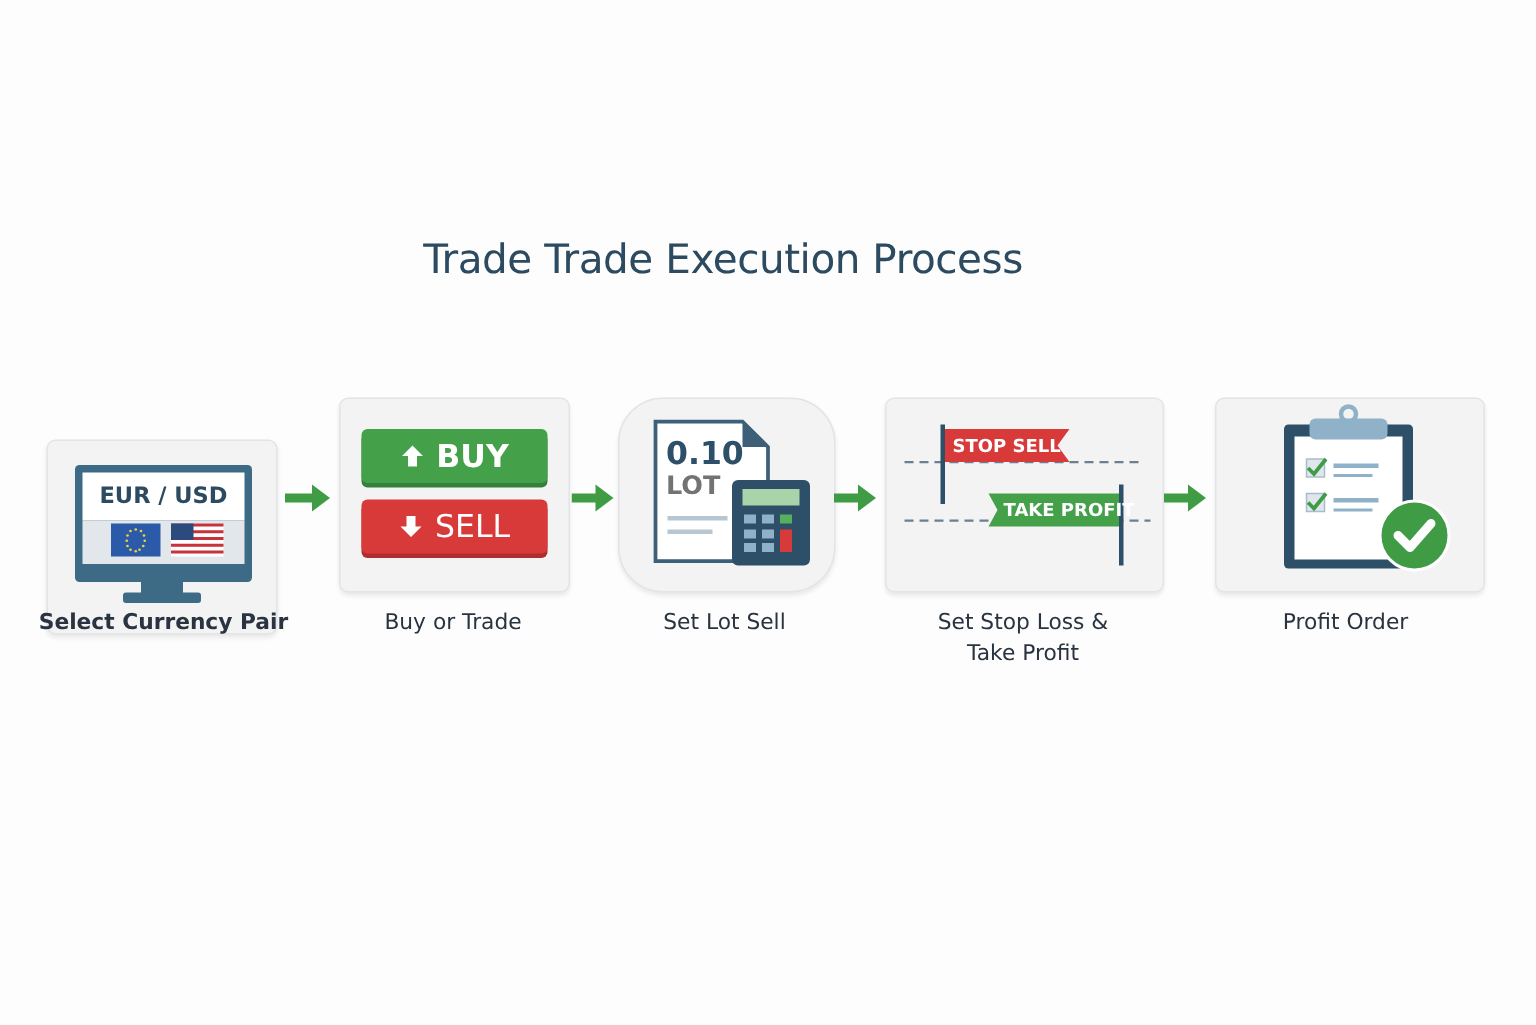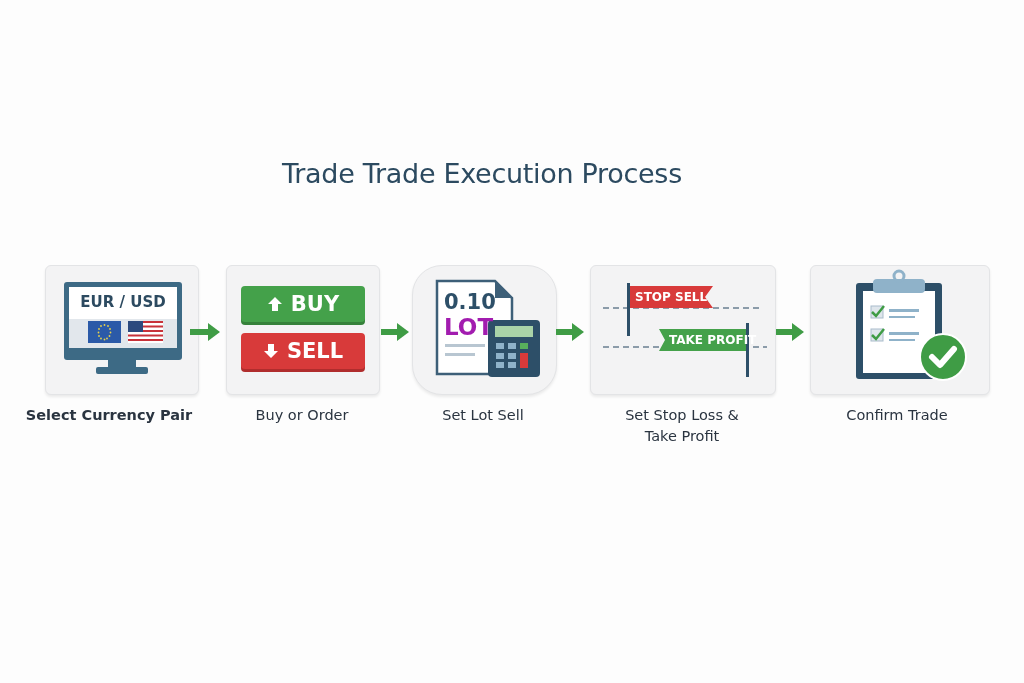--- a/index.html
+++ b/index.html
@@ -21,21 +21,21 @@
       line-height:21px;
     }
     .arrow { position:absolute; top:322px; width:34px; height:20px; }
     svg { display:block; }
   </style>
 </head>
 <body>
 
 <div class="title">Trade Trade Execution Process</div>
 
-<div class="card" style="left:45px; width:152px;">
+<div class="card" style="left:31px; width:152px;margin-top:28px;">
   <svg width="152" height="128" viewBox="0 0 152 128" style="position:absolute;left:0;top:0;">
     <rect x="18" y="16" width="118" height="78" rx="3" fill="#3d6a85"></rect>
     <rect x="23" y="21" width="108" height="32" fill="#ffffff"></rect>
     <rect x="23" y="53" width="108" height="29" fill="#e2e7ec"></rect>
     <rect x="62" y="94" width="28" height="9" fill="#3d6a85"></rect>
     <rect x="50" y="101" width="52" height="7" rx="2" fill="#3d6a85"></rect>
 
     <rect x="42" y="55" width="33" height="22" fill="#2b5aa8"></rect>
     <g fill="#e8d24a">
       <circle cx="58.5" cy="59" r="0.9"></circle>
@@ -76,50 +76,50 @@
   <div style="position:absolute;left:14px;top:20px;width:124px;height:36px;background:#44a14a;border-radius:4px;box-shadow:0 3px 0 #35813a;display:flex;align-items:center;justify-content:center;">
     <svg width="16" height="16" viewBox="0 0 16 16" style="margin-right:8px;">
         <polygon points="8,1 15,8 11,8 11,15 5,15 5,8 1,8" fill="#ffffff"></polygon>
       </svg>
     <span style="color:#fff;font-weight:bold;font-size:21px;">BUY</span>
   </div>
   <div style="position:absolute;left:14px;top:67px;width:124px;height:36px;background:#d83a3a;border-radius:4px;box-shadow:0 3px 0 #b02d2d;display:flex;align-items:center;justify-content:center;">
     <svg width="16" height="16" viewBox="0 0 16 16" style="margin-right:8px;">
         <polygon points="8,15 15,8 11,8 11,1 5,1 5,8 1,8" fill="#ffffff"></polygon>
       </svg>
-    <span style="color:#fff;font-weight:bold;font-size:21px;">SELL</span>
+    <span style="color:#fff;font-weight:normal;font-size:21px;">SELL</span>
   </div>
 </div>
 <div class="arrow" style="left:381px;">
   <svg width="34" height="20" viewBox="0 0 34 20">
       <rect x="0" y="7" width="18" height="6" fill="#3f9c45"></rect>
       <polygon points="16,1 28,10 16,19" fill="#3f9c45"></polygon>
     </svg>
 </div>
-<div class="label" style="left:212px;width:180px;">Buy or Order</div>
+<div class="label" style="left:212px;width:180px;">Buy or Trade</div>
 
 <div class="card" style="left:412px; width:143px;border-radius:30px;">
   <svg width="143" height="128" viewBox="0 0 143 128" style="position:absolute;left:0;top:0;">
     <path d="M24,15 L82,15 L99,32 L99,108 L24,108 Z" fill="#ffffff" stroke="#3d5f78" stroke-width="2.5"></path>
     <path d="M82,15 L82,32 L99,32 Z" fill="#3d5f78"></path>
     <rect x="32" y="78" width="40" height="3" fill="#b8c6d1"></rect>
     <rect x="32" y="87" width="30" height="3" fill="#b8c6d1"></rect>
     <rect x="75" y="54" width="52" height="57" rx="4" fill="#2d4f68"></rect>
     <rect x="82" y="60" width="38" height="11" fill="#a9d3a8"></rect>
     <rect x="83" y="77" width="8" height="6" fill="#8fb2c9"></rect>
     <rect x="95" y="77" width="8" height="6" fill="#8fb2c9"></rect>
     <rect x="107" y="77" width="8" height="6" fill="#58b05c"></rect>
     <rect x="83" y="87" width="8" height="6" fill="#8fb2c9"></rect>
     <rect x="95" y="87" width="8" height="6" fill="#8fb2c9"></rect>
     <rect x="107" y="87" width="8" height="15" fill="#d83a3a"></rect>
     <rect x="83" y="96" width="8" height="6" fill="#8fb2c9"></rect>
     <rect x="95" y="96" width="8" height="6" fill="#8fb2c9"></rect>
   </svg>
   <div style="position:absolute;left:31px;top:24px;font-size:21px;font-weight:bold;color:#2d4f68;">0.10</div>
-  <div style="position:absolute;left:31px;top:48px;font-size:23px;font-weight:bold;color:#a21caf;">LOT</div>
+  <div style="position:absolute;left:31px;top:48px;font-size:17px;font-weight:bold;color:#737373;">LOT</div>
 </div>
 <div class="arrow" style="left:556px;">
   <svg width="34" height="20" viewBox="0 0 34 20">
       <rect x="0" y="7" width="18" height="6" fill="#3f9c45"></rect>
       <polygon points="16,1 28,10 16,19" fill="#3f9c45"></polygon>
     </svg>
 </div>
 <div class="label" style="left:398px;width:170px;">Set Lot Sell</div>
 
 <div class="card" style="left:590px; width:184px;">
@@ -156,13 +156,13 @@
     <rect x="78" y="43" width="30" height="3" fill="#8fb2c9"></rect>
     <rect x="78" y="50" width="26" height="2" fill="#8fb2c9"></rect>
     <rect x="60" y="63" width="12" height="12" fill="#dfe6ec" stroke="#a9bccb"></rect>
     <polyline points="61,69 65,73 73,63" fill="none" stroke="#3f9c45" stroke-width="2.5"></polyline>
     <rect x="78" y="66" width="30" height="3" fill="#8fb2c9"></rect>
     <rect x="78" y="73" width="26" height="2" fill="#8fb2c9"></rect>
     <circle cx="132" cy="91" r="23" fill="#3f9c45" stroke="#ffffff" stroke-width="2"></circle>
     <polyline points="121,91 129,99 143,83" fill="none" stroke="#ffffff" stroke-width="6" stroke-linecap="round" stroke-linejoin="round"></polyline>
   </svg>
 </div>
-<div class="label" style="left:807px;width:180px;">Confirm Trade</div>
+<div class="label" style="left:807px;width:180px;">Profit Order</div>
 
 </body></html>

